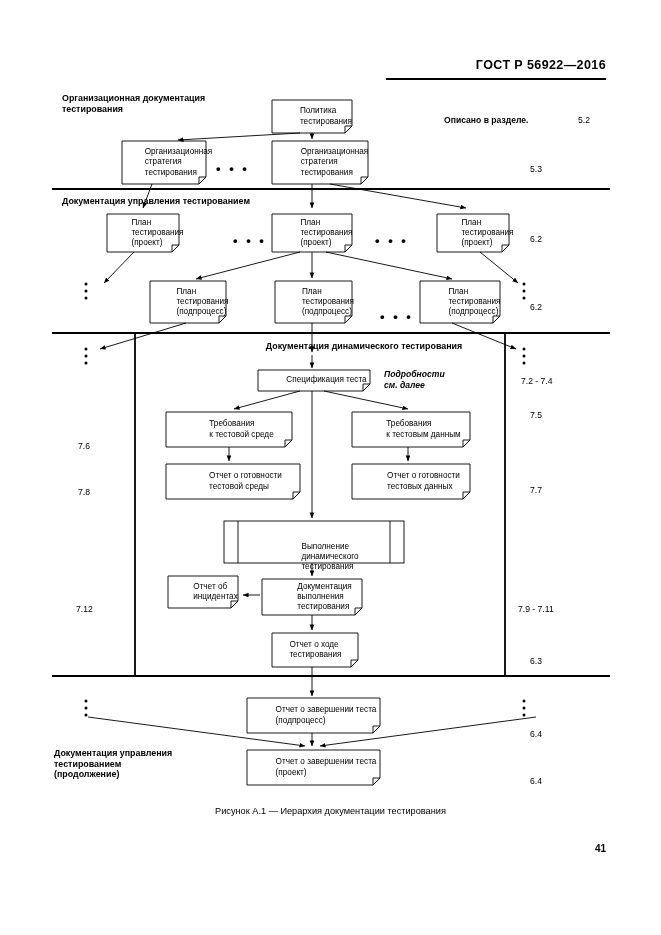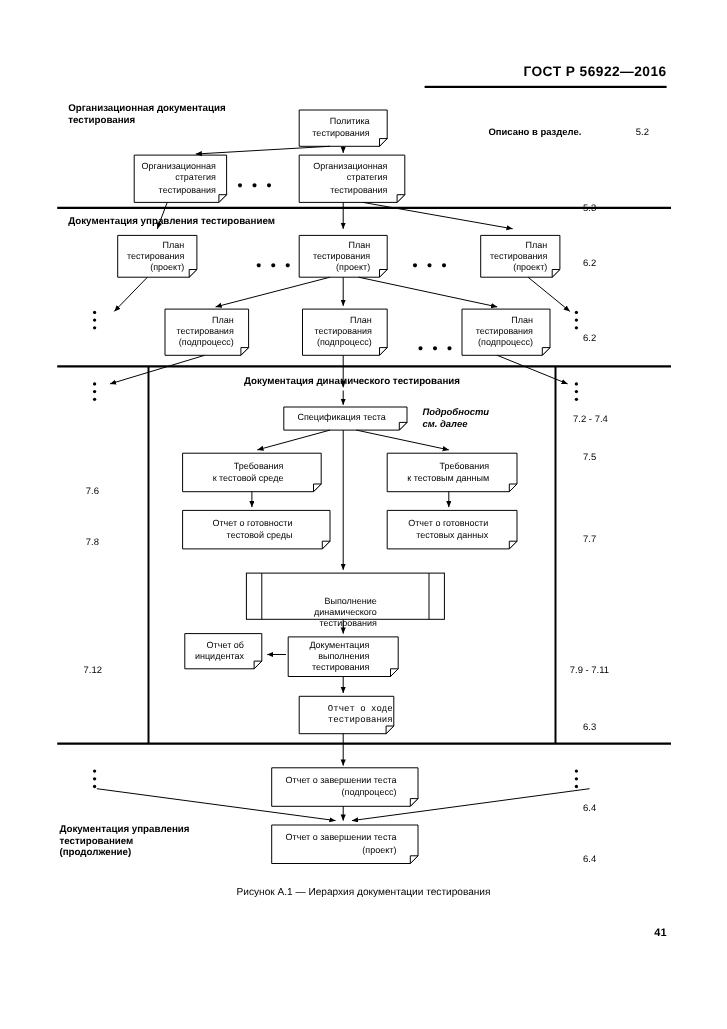--- a/index.html
+++ b/index.html
@@ -57,25 +57,26 @@
   .section-num {
     position: absolute;
     font-size: 8.6px;
     text-align: left;
   }
   
   .node-text {
     position: absolute;
     font-size: 8.2px;
     line-height: 10.2px;
-    text-align: right;
+    text-align: left;
     white-space: pre-line;
     display: flex;
     align-items: center;
     justify-content: center;
+    padding-left: 16px;
   }
   .dots-h {
     position: absolute;
     font-size: 13px;
     font-weight: bold;
     letter-spacing: 2.5px;
     line-height: 1;
   }
   .caption {
     position: absolute;
@@ -227,31 +228,31 @@
         <circle cx="86" cy="715" r="1.5"></circle>
       <circle cx="524" cy="701" r="1.5"></circle>
         <circle cx="524" cy="708" r="1.5"></circle>
         <circle cx="524" cy="715" r="1.5"></circle>
     </g>
   </svg>
 
   <div class="lbl bold" style="top:93px;left:62px;width:210px;">Организационная документация
 тестирования</div>
   <div class="lbl bold" style="top:196px;left:62px;width:300px;">Документация управления тестированием</div>
-  <div class="lbl bold" style="top:341px;left:136px;width:368px;text-align:center;">Документация динамического тестирования</div>
+  <div class="lbl bold" style="top:341px;left:136px;width:368px;text-align:center;padding-left:44px;">Документация динамического тестирования</div>
   <div class="lbl bold" style="top:748px;left:54px;width:180px;">Документация управления
 тестированием
 (продолжение)</div>
 
   <div class="lbl" style="top:115px;left:444px;">Описано в разделе.</div>
   <div class="lbl ital" style="top:369px;left:384px;width:100px;">Подробности
 см. далее</div>
 
   <div class="section-num" style="top:115px;left:530px;padding-left:48px;">5.2</div>
-  <div class="section-num" style="top:164px;left:530px;margin-top:20px;">5.3</div>
+  <div class="section-num" style="top:164px;left:530px;">5.3</div>
   <div class="section-num" style="top:234px;left:530px;">6.2</div>
   <div class="section-num" style="top:302px;left:530px;">6.2</div>
   <div class="section-num" style="top:376px;left:521px;">7.2 - 7.4</div>
   <div class="section-num" style="top:441px;left:78px;">7.6</div>
   <div class="section-num" style="top:487px;left:78px;">7.8</div>
   <div class="section-num" style="top:410px;left:530px;">7.5</div>
   <div class="section-num" style="top:485px;left:530px;">7.7</div>
   <div class="section-num" style="top:604px;left:76px;">7.12</div>
   <div class="section-num" style="top:604px;left:518px;">7.9 - 7.11</div>
   <div class="section-num" style="top:656px;left:530px;">6.3</div>
@@ -299,21 +300,21 @@
 тестовых данных</div>
 
   <div class="node-text" style="top:536px;left:238px;width:152px;height:42px;">Выполнение
 динамического
 тестирования</div>
   <div class="node-text" style="top:576px;left:168px;width:63px;height:32px;">Отчет об
 инцидентах</div>
   <div class="node-text" style="top:579px;left:262px;width:93px;height:36px;">Документация
 выполнения
 тестирования</div>
-  <div class="node-text" style="top:633px;left:288px;width:79px;height:34px;font-family:Liberation Mono, monospace;">Отчет о ходе
+  <div class="node-text" style="top:633px;left:260px;width:79px;height:34px;">Отчет о ходе
 тестирования</div>
 
   <div class="node-text" style="top:698px;left:247px;width:126px;height:35px;">Отчет о завершении теста
 (подпроцесс)</div>
   <div class="node-text" style="top:750px;left:247px;width:126px;height:35px;">Отчет о завершении теста
 (проект)</div>
 
   <div class="dots-h" style="top:162px;left:216px;">• • •</div>
   <div class="dots-h" style="top:234px;left:233px;">• • •</div>
   <div class="dots-h" style="top:234px;left:375px;">• • •</div>

